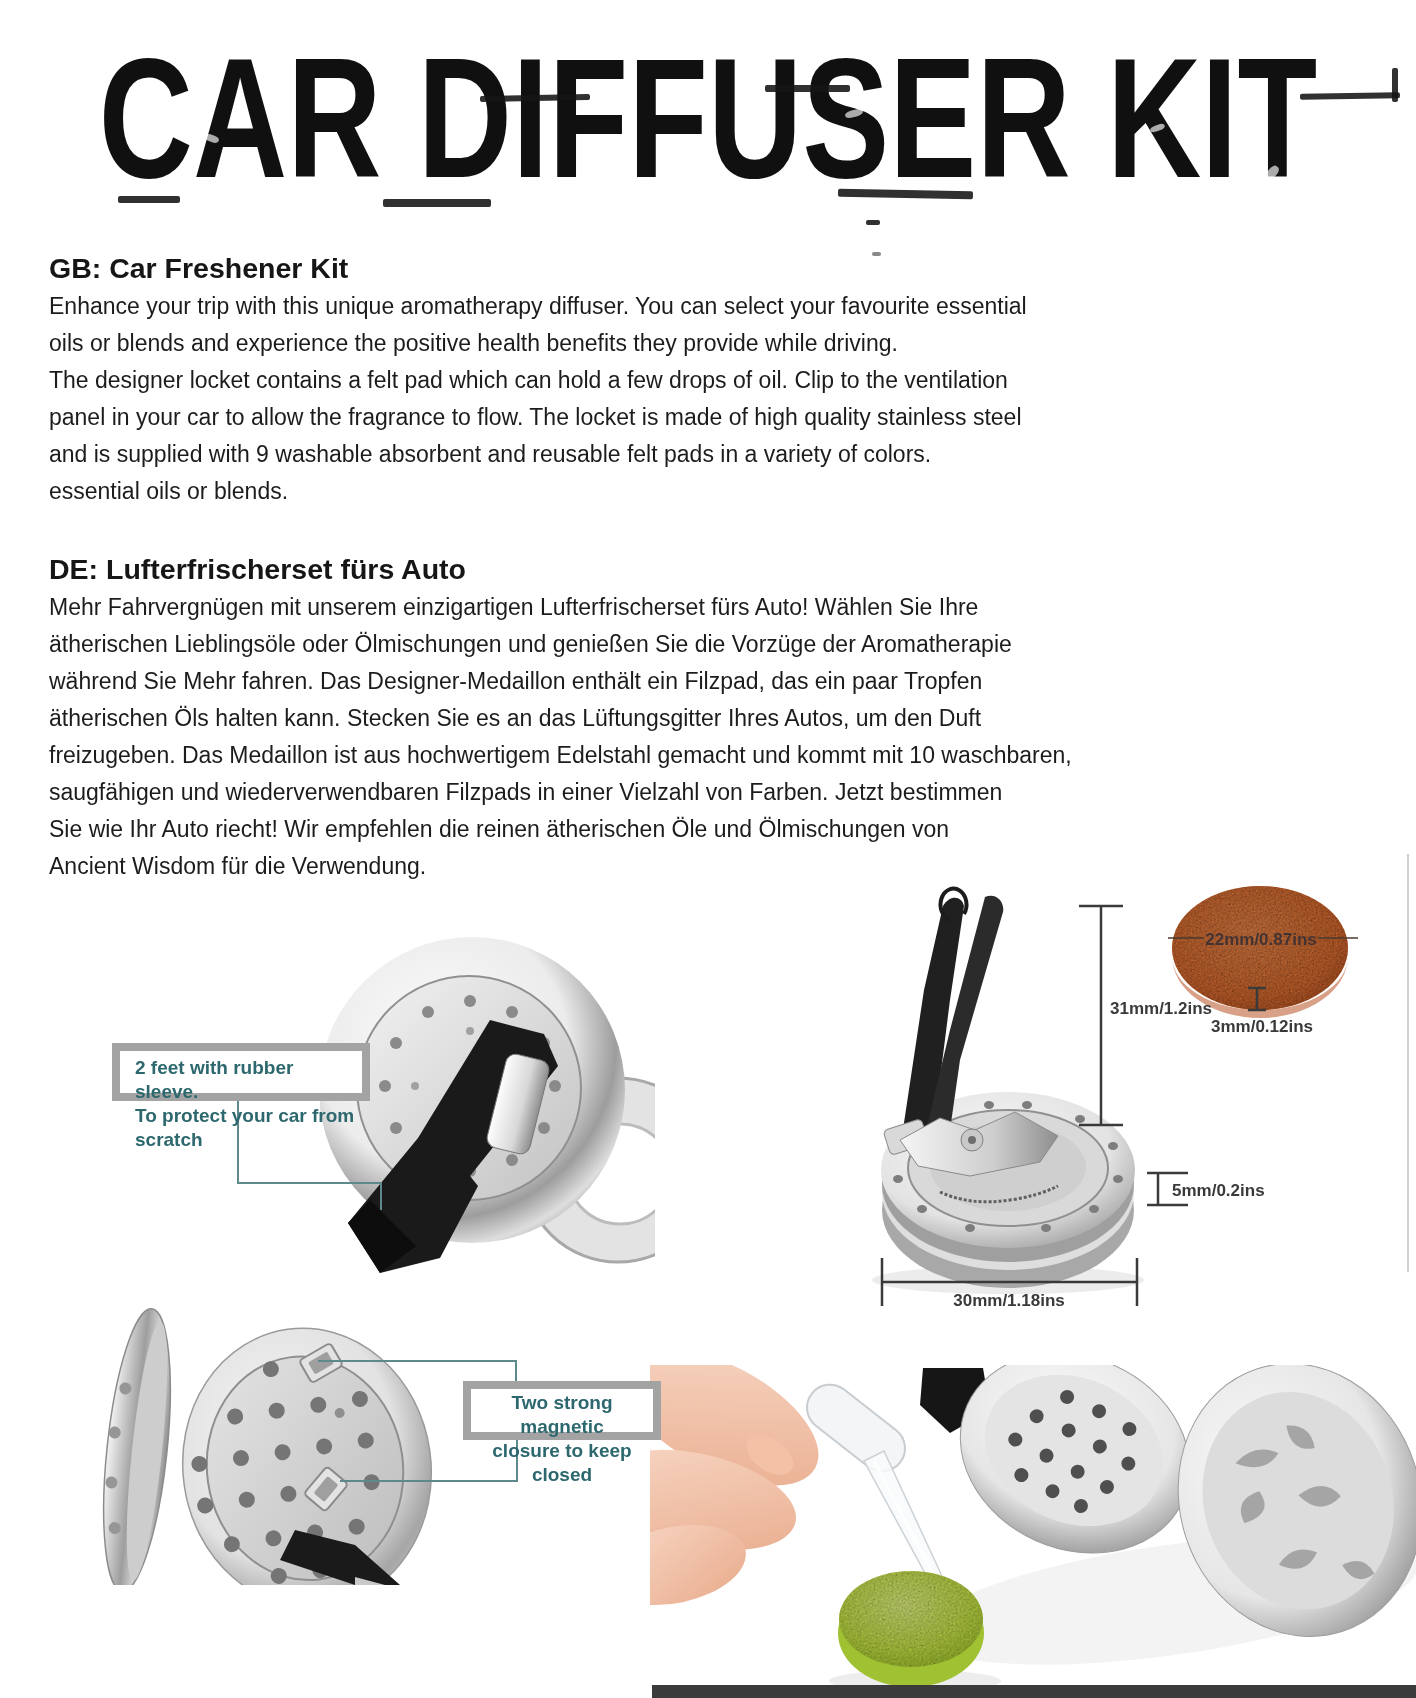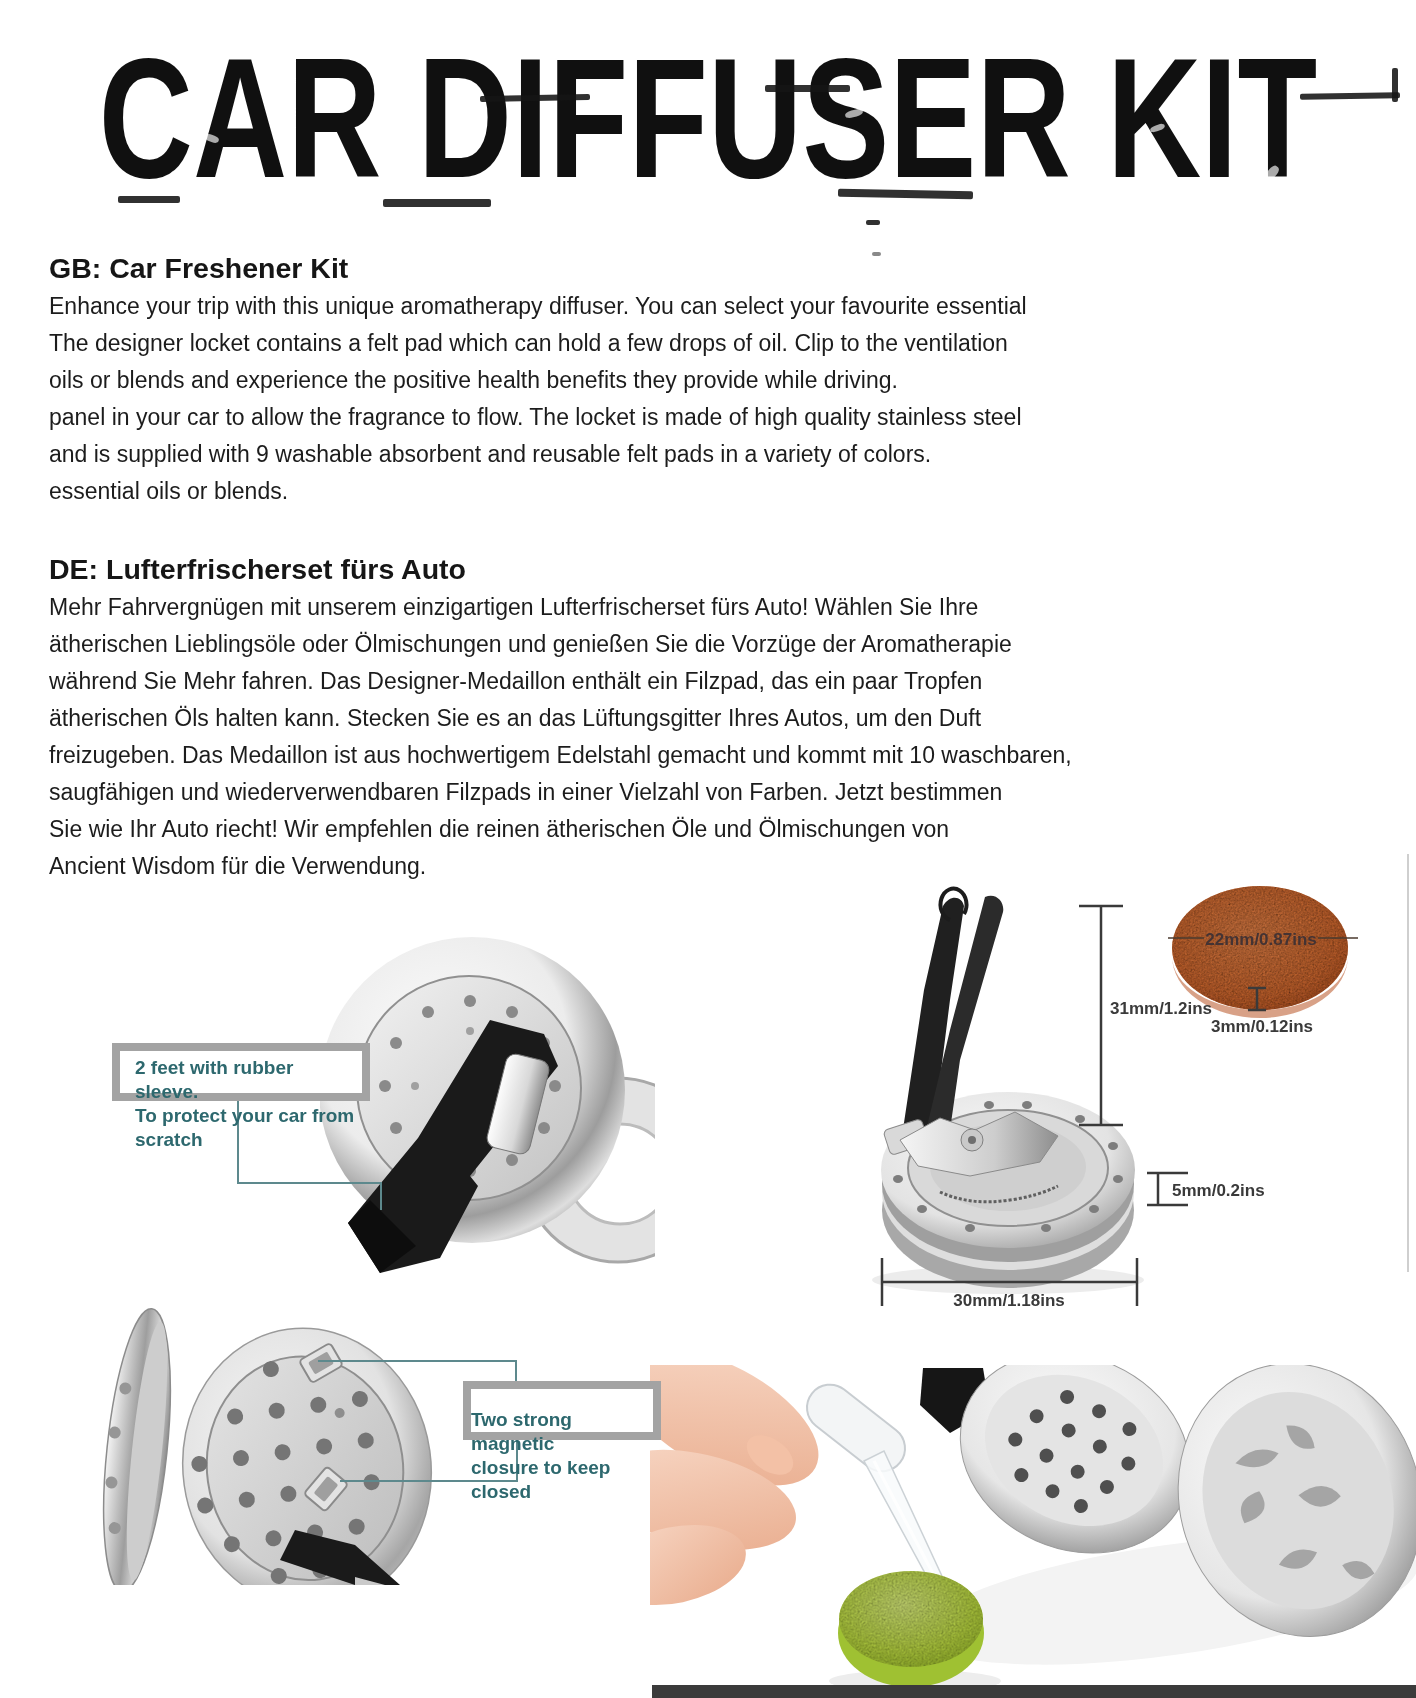--- a/index.html
+++ b/index.html
@@ -13,21 +13,21 @@
   .grunge{position:absolute;background:#141414;border-radius:2px;opacity:.88;}
   .speck{position:absolute;background:#ffffff;opacity:.65;border-radius:40%;}
   
   .tsec{position:absolute;left:49px;width:1330px;}
   .tsec h2{margin:0 0 3px 0;font-size:28.5px;font-weight:700;color:#161616;}
   .tline{font-size:23px;line-height:37px;white-space:nowrap;color:#1c1c1c;}
   
   .callout{position:absolute;border:8px solid #a3a3a3;background:#ffffff;color:#2d686e;
      font-weight:700;font-size:19px;line-height:24px;box-sizing:border-box;z-index:30;}
   .callout.c1{left:112px;top:1043px;width:258px;height:58px;padding:5px 0 0 15px;}
-  .callout.c2{left:463px;top:1381px;width:198px;height:59px;padding:19px 0 0 0;}
+  .callout.c2{left:463px;top:1381px;width:198px;height:59px;padding:2px 0 0 0;text-align:center;}
   .conn{position:absolute;background:#5d898d;z-index:25;}
   
   .ph{position:absolute;z-index:10;}
   svg text.meas{font-family:"Liberation Sans",sans-serif;font-weight:700;font-size:17px;fill:#3a3a3a;}
   svg text.meas.onpad{fill:#433;}
 </style>
 </head>
 <body>
 
 <div class="page">
@@ -51,22 +51,22 @@
     <i class="speck" style="left:610px;top:120px;width:9px;height:18px;transform:rotate(35deg)"></i>
     <i class="speck" style="left:845px;top:70px;width:18px;height:7px;transform:rotate(-15deg)"></i>
     <i class="speck" style="left:1005px;top:105px;width:10px;height:14px;transform:rotate(25deg)"></i>
     <i class="speck" style="left:1150px;top:85px;width:15px;height:6px;transform:rotate(-20deg)"></i>
     <i class="speck" style="left:1268px;top:125px;width:9px;height:15px;transform:rotate(40deg)"></i>
   </div>
 
   <section class="tsec" style="top:252px">
     <h2>GB: Car Freshener Kit</h2>
     <div class="tline">Enhance your trip with this unique aromatherapy diffuser. You can select your favourite essential</div>
+    <div class="tline">oils or blends and experience the positive health benefits they provide while driving.</div>
     <div class="tline">The designer locket contains a felt pad which can hold a few drops of oil. Clip to the ventilation</div>
-    <div class="tline">oils or blends and experience the positive health benefits they provide while driving.</div>
     <div class="tline">panel in your car to allow the fragrance to flow. The locket is made of high quality stainless steel</div>
     <div class="tline">and is supplied with 9 washable absorbent and reusable felt pads in a variety of colors.</div>
     <div class="tline">essential oils or blends.</div>
   </section>
 
   <section class="tsec" style="top:553px">
     <h2>DE: Lufterfrischerset fürs Auto</h2>
     <div class="tline">Mehr Fahrvergnügen mit unserem einzigartigen Lufterfrischerset fürs Auto! Wählen Sie Ihre</div>
     <div class="tline">ätherischen Lieblingsöle oder Ölmischungen und genießen Sie die Vorzüge der Aromatherapie</div>
     <div class="tline">während Sie Mehr fahren. Das Designer-Medaillon enthält ein Filzpad, das ein paar Tropfen</div>

